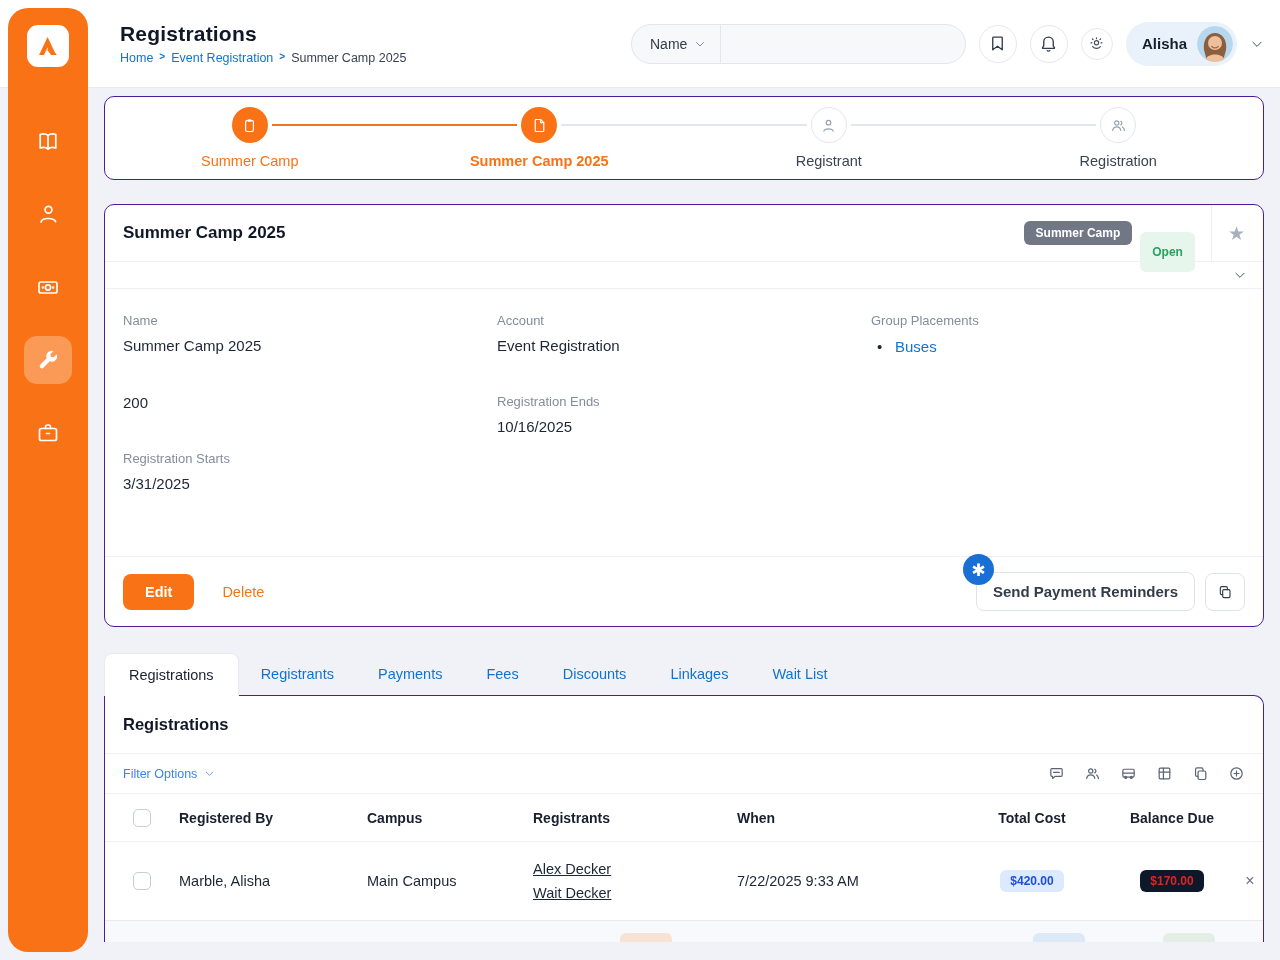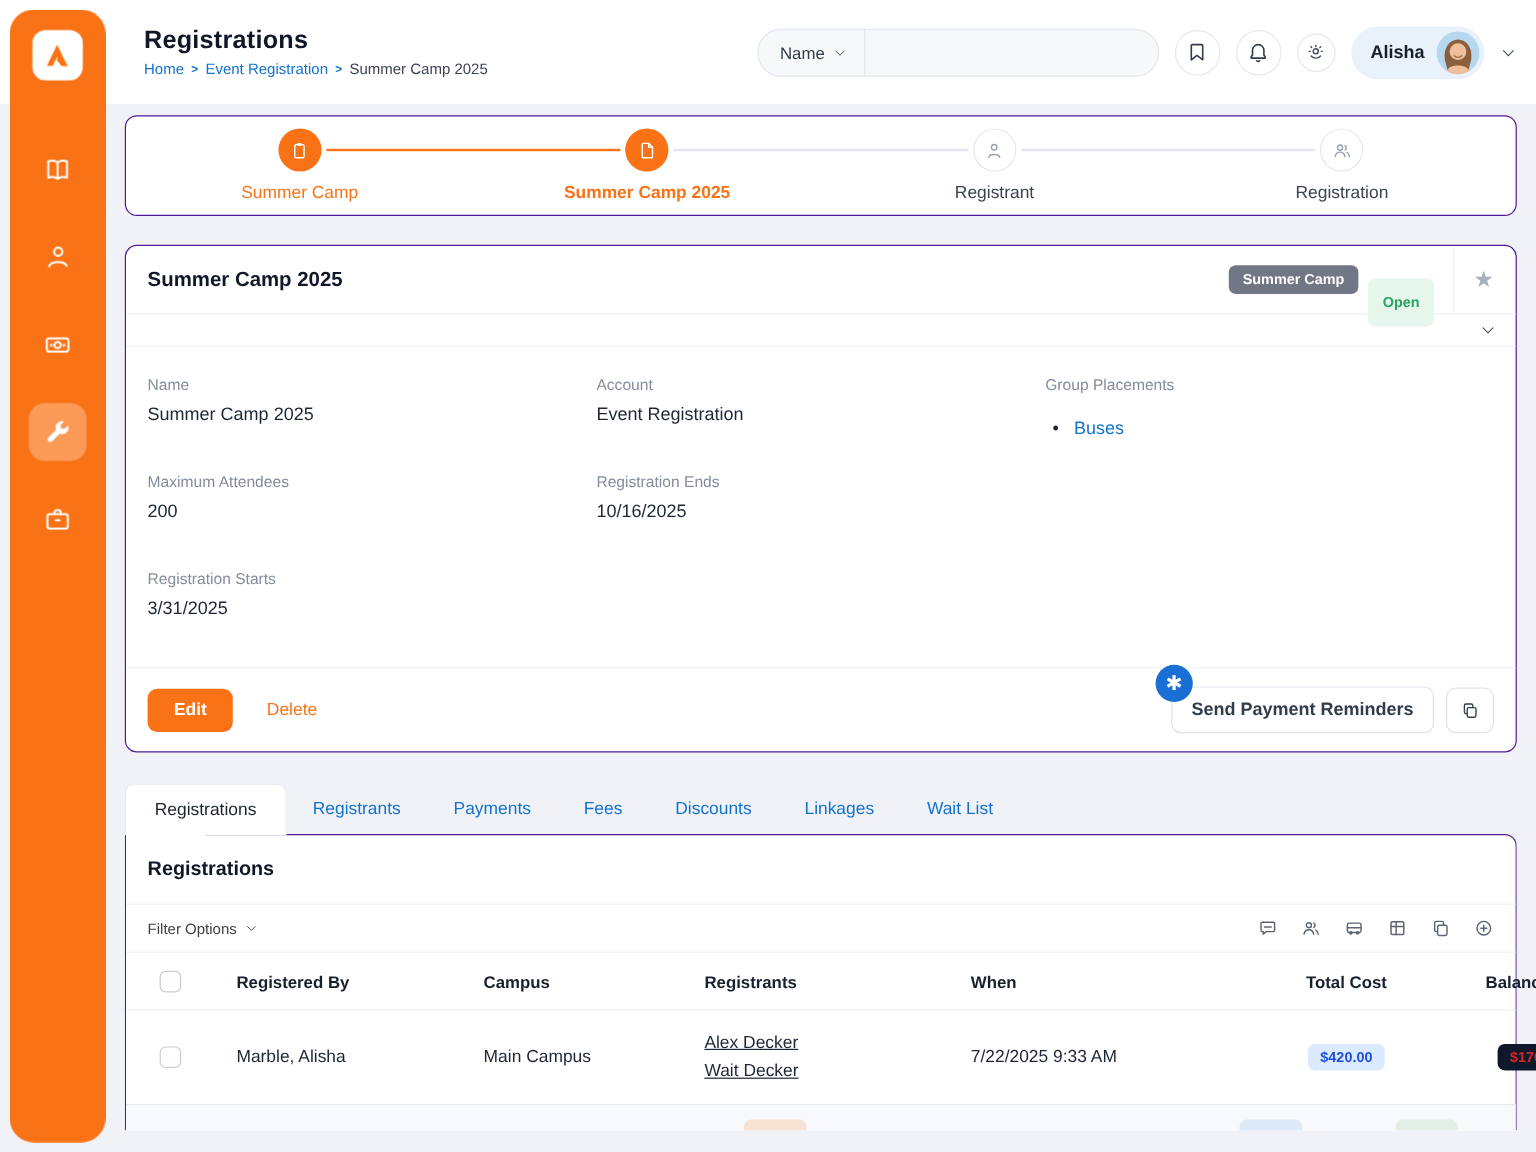--- a/index.html
+++ b/index.html
@@ -6,21 +6,21 @@
   html,body { width:1280px; height:960px; overflow:hidden; }
   body { font-family:"Liberation Sans", sans-serif; background:#f1f2f8; color:#1c2636; }
   svg { display:block; }
   .ico { stroke:currentColor; fill:none; stroke-width:1.7; stroke-linecap:round; stroke-linejoin:round; }
 
   
   .topbar { height:88px; background:#ffffff; border-bottom:1px solid #e8eaf1;
             display:flex; align-items:center; padding:0 16px 0 120px; }
   .page-head { display:flex; flex-direction:column; gap:5px; }
   .page-title { font-size:21px; font-weight:700; color:#101828; letter-spacing:.2px; }
-  .breadcrumb { font-size:12.5px; display:flex; align-items:center; gap:6px; }
+  .breadcrumb { font-size:12.5px; display:flex; gap:6px; }
   .breadcrumb a { color:#1273cf; text-decoration:none; }
   .crumb-sep { color:#1273cf; font-size:10px; font-weight:700; }
   .crumb-current { color:#3a4352; }
   .topbar-right { margin-left:auto; display:flex; align-items:center; gap:13px; }
   .search-pill { width:335px; height:40px; background:#f7f8fa; border:1px solid #e3e6ec;
                  border-radius:20px; display:flex; align-items:center; }
   .search-filter { display:flex; align-items:center; gap:7px; padding:0 14px 0 18px; height:100%;
                    border-right:1px solid #e3e6ec; color:#333c4a; font-size:14px; cursor:pointer; }
   .search-filter .chev { color:#6b7280; }
   .search-input { flex:1; height:100%; border:none; outline:none; background:transparent;
@@ -75,21 +75,21 @@
                 padding:13px 12px; border-radius:6px; margin-left:8px;margin-top:37px; }
   .v-div { width:1px; height:56px; background:#edeff4; margin:0 16px; }
   .star { color:#a8b0bc; font-size:19px; cursor:pointer; }
   .d-collapse { border-top:1px solid #eef0f5; height:27px; display:flex; align-items:center;
                 justify-content:flex-end; padding-right:16px; color:#45505e; cursor:pointer; }
   .d-body { border-top:1px solid #eef0f5; padding:24px 18px 0; min-height:268px;
             display:grid; grid-template-columns:1fr 1fr 1fr; }
   .field { margin-bottom:40px; }
   .f-label { font-size:13px; color:#848d9c; margin-bottom:9px; }
   .f-value { font-size:15px; color:#1c2636; }
-  .gp-list { list-style:none; margin-top:21px; }
+  .gp-list { list-style:none; margin-top:10px; }
   .gp-list li { position:relative; padding-left:24px; margin-bottom:8px; font-size:15px; }
   .gp-list li::before { content:"•"; position:absolute; left:6px; color:#1c2636; }
   .gp-list a { color:#1273cf; text-decoration:none; }
   .d-foot { border-top:1px solid #eef0f5; padding:15px 18px; display:flex; align-items:center; }
   .btn-edit { background:#f97316; border:none; color:#fff; font-weight:700; font-size:14.5px;
               font-family:inherit; padding:10px 22px; border-radius:8px; cursor:pointer; }
   .btn-delete { background:none; border:none; color:#f97316; font-size:14.5px; font-family:inherit;
                 margin-left:28px; cursor:pointer; }
   .foot-right { margin-left:auto; display:flex; align-items:center; }
   .btn-reminders { position:relative; background:#fff; border:1px solid #dfe3ea; border-radius:8px;
@@ -106,25 +106,25 @@
   .tabs { display:flex; align-items:flex-end; }
   .tab { padding:13px 22px; font-size:14.5px; color:#1273cf; cursor:pointer; }
   .tab.active { background:#fff; color:#1b2330; border:1px solid #e8eaf1; border-bottom:none;
                 border-radius:8px 8px 0 0; padding:13px 24px; margin-bottom:-1px; position:relative; z-index:3; }
 
   
   .grid-card { border-top-left-radius:0; border-bottom:none; border-bottom-left-radius:0;
                border-bottom-right-radius:0; }
   .g-head { padding:19px 18px; font-size:16.5px; font-weight:700; color:#101828; }
   .g-filter { border-top:1px solid #eef0f5; height:40px; display:flex; align-items:center; padding:0 18px; }
-  .filter-toggle { display:flex; align-items:center; gap:7px; font-size:12.5px; color:#404040; cursor:pointer; }
+  .filter-toggle { display:flex; align-items:center; gap:7px; font-size:12.5px; color:#3b82f6; cursor:pointer; }
   .g-tools { margin-left:auto; display:flex; align-items:center; gap:19px; color:#5b6472; }
   .g-tools .tool { cursor:pointer; }
   .t-row { display:grid; grid-template-columns:74px 188px 166px 204px 220px 150px 130px 1fr;
-           align-items:center; border-top:1px solid #eef0f5;gap:18px; }
+           align-items:center; border-top:1px solid #eef0f5; }
   .t-head { height:48px; font-size:14px; font-weight:700; color:#18202e; }
   .cell-c { text-align:center; }
   .cb-cell { display:flex; justify-content:center; }
   .checkbox { width:18px; height:18px; border:1.5px solid #c6cdd8; border-radius:5px; background:#fff; cursor:pointer; }
   .t-data { padding:15px 0; font-size:14.5px; color:#1c2636; }
   .reg-names div { line-height:24px;text-decoration:underline; }
   .money-badge { display:inline-block; font-size:12px; font-weight:700; padding:4px 10px; border-radius:6px; }
   .money-blue { background:#dbeafe; color:#1d4ed8; }
   .money-red { background:#0f172a; color:#dc2626; }
   .row-close { color:#6b7280; font-size:16px; text-align:center; cursor:pointer; }
@@ -324,21 +324,20 @@
           </svg>
       </span>
     </div>
     <div class="d-body">
       <div class="col">
         <div class="field">
           <div class="f-label">Name</div>
           <div class="f-value">Summer Camp 2025</div>
         </div>
         <div class="field">
-          <div class="f-label">Maximum Attendees</div>
           <div class="f-value">200</div>
         </div>
         <div class="field">
           <div class="f-label">Registration Starts</div>
           <div class="f-value">3/31/2025</div>
         </div>
       </div>
       <div class="col">
         <div class="field">
           <div class="f-label">Account</div>

